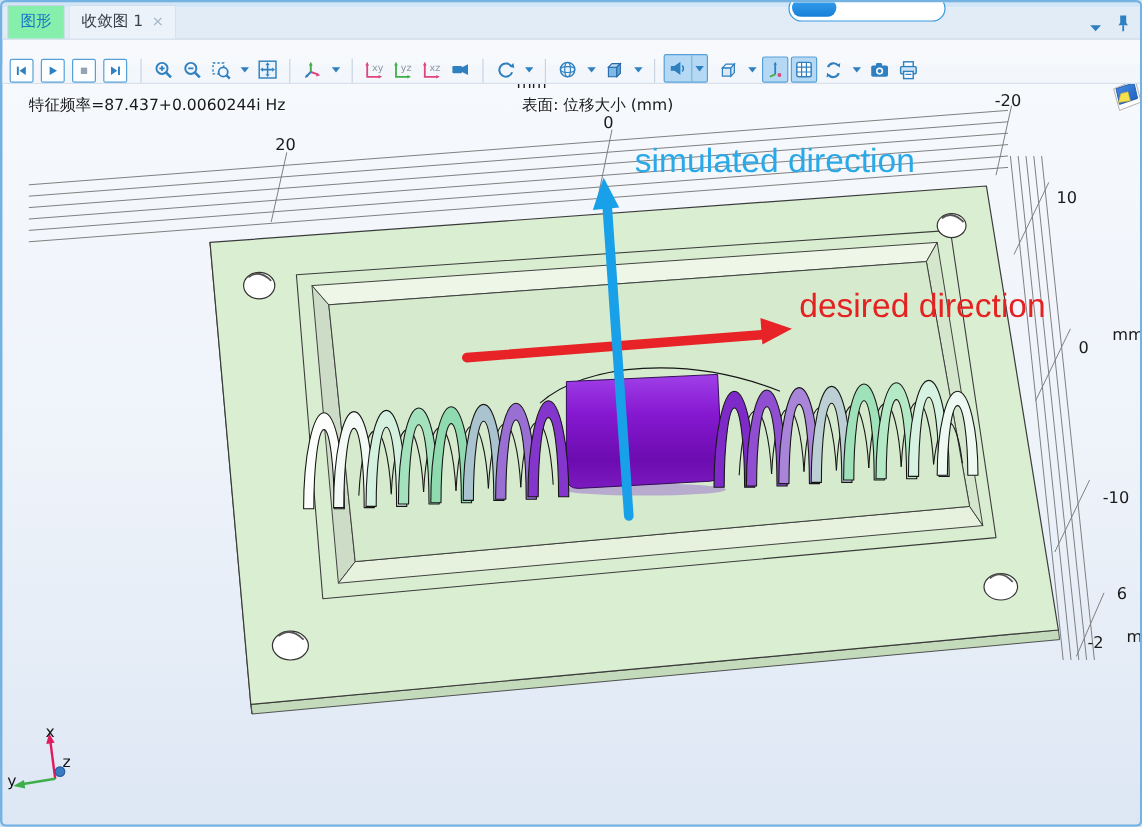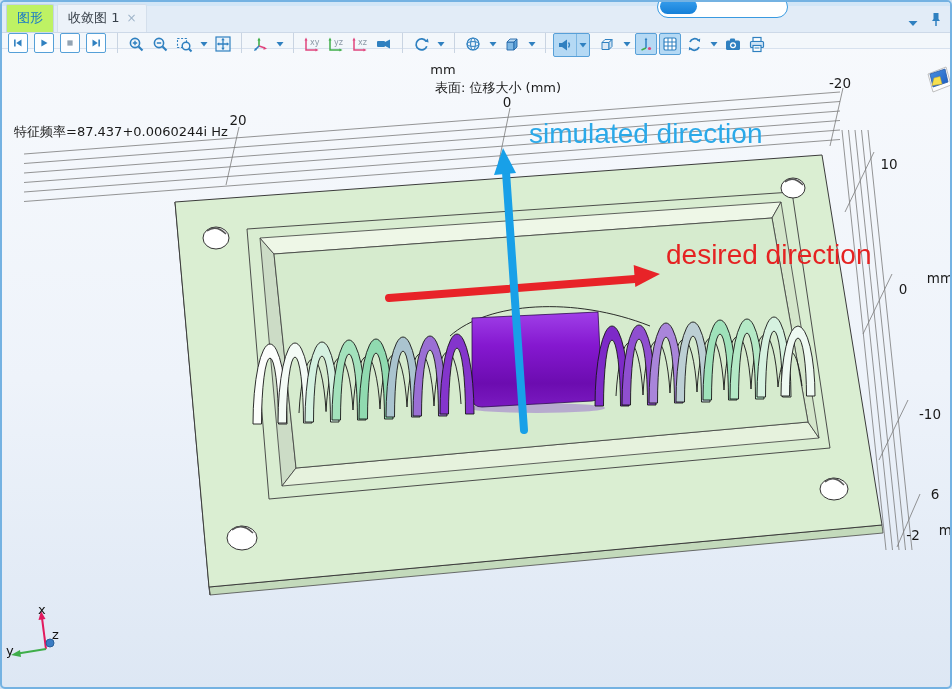--- a/index.html
+++ b/index.html
@@ -11,44 +11,44 @@
     font-family:"DejaVu Sans","Liberation Sans",sans-serif;
   }
   
   .chrome{position:relative;z-index:3;}
   .topstrip{height:4px;background:#d2e6f7;}
   .tabbar{
     position:relative;height:27px;background:#e2ecf7;display:flex;align-items:flex-end;
     border-bottom:1px solid #cdd9e8;padding-left:4px;
   }
   .tab{font-size:13px;padding:4px 10px 5px 10px;cursor:default;white-space:nowrap;}
-  .tab.active{background:#bef264;color:#1878c8;border:1px solid #c4d4e4;border-bottom:none;border-radius:2px 2px 0 0;}
+  .tab.active{background:#86efac;color:#1878c8;border:1px solid #c4d4e4;border-bottom:none;border-radius:2px 2px 0 0;}
   .tab.inactive{background:#ecf2f9;color:#38404a;border:1px solid #d4dfec;border-bottom:none;border-radius:2px 2px 0 0;margin-left:3px;display:flex;gap:7px;align-items:center;}
   .tab-close{color:#9fb4c9;font-size:12px;}
   .toggle-pill{
     position:absolute;left:655px;top:-10px;width:131px;height:22px;background:#ffffff;
     border:1.5px solid #3a9ae0;border-radius:11px;
   }
   .toggle-knob{position:absolute;left:2px;top:2px;width:37px;height:15px;border-radius:8px;
     background:linear-gradient(180deg,#3aa0ee,#1580d8);}
   .tabbar-right{position:absolute;right:8px;top:6px;display:flex;gap:12px;align-items:center;}
   .toolbar{
     height:16px;background:#f3f7fb;border-bottom:1px solid #d7e1ee;
-    display:flex;align-items:flex-start;padding-left:6px;gap:2px;
+    display:flex;align-items:flex-end;padding-left:6px;gap:2px;margin-top:21px;
   }
   .tb-btn{width:22px;height:22px;display:flex;align-items:center;justify-content:center;border-radius:2px;}
   .tb-media{border:1px solid #55a0d8;background:#fdfeff;width:20px;height:20px;margin-right:4px;}
   .tb-sep{width:1px;height:20px;background:#c9d4e2;margin:0 5px;}
   .tb-caret{width:13px;height:22px;display:flex;align-items:center;justify-content:center;}
   .tb-active{background:#b5d9f4;border:1px solid #58a0d8;}
   .tb-group-active{display:flex;background:#b5d9f4;border:1px solid #58a0d8;border-radius:2px;margin-right:4px;}
   .tb-group-active .tb-caret{border-left:1px solid #7cb6e2;}
   
   .scene-svg{position:absolute;left:0;top:0;z-index:1;}
-  .status-left{position:absolute;z-index:2;left:12px;top:77px;font-size:13px;color:#1a1a1a;margin-top:44px;}
+  .status-left{position:absolute;z-index:2;left:22px;top:77px;font-size:13px;color:#1a1a1a;}
   .status-unit{position:absolute;z-index:2;left:441px;top:60px;font-size:13px;color:#1a1a1a;transform:translateX(-50%);}
   .status-title{position:absolute;z-index:2;left:478px;top:77px;font-size:13px;color:#1a1a1a;transform:translateX(-50%);white-space:nowrap;margin-left:18px;}
   svg text{font-family:"DejaVu Sans","Liberation Sans",sans-serif;}
   .dirlabel{font-family:"Liberation Sans","DejaVu Sans",sans-serif;font-size:28px;}
 </style>
 </head>
 <body>
 
 <div class="window">
 

